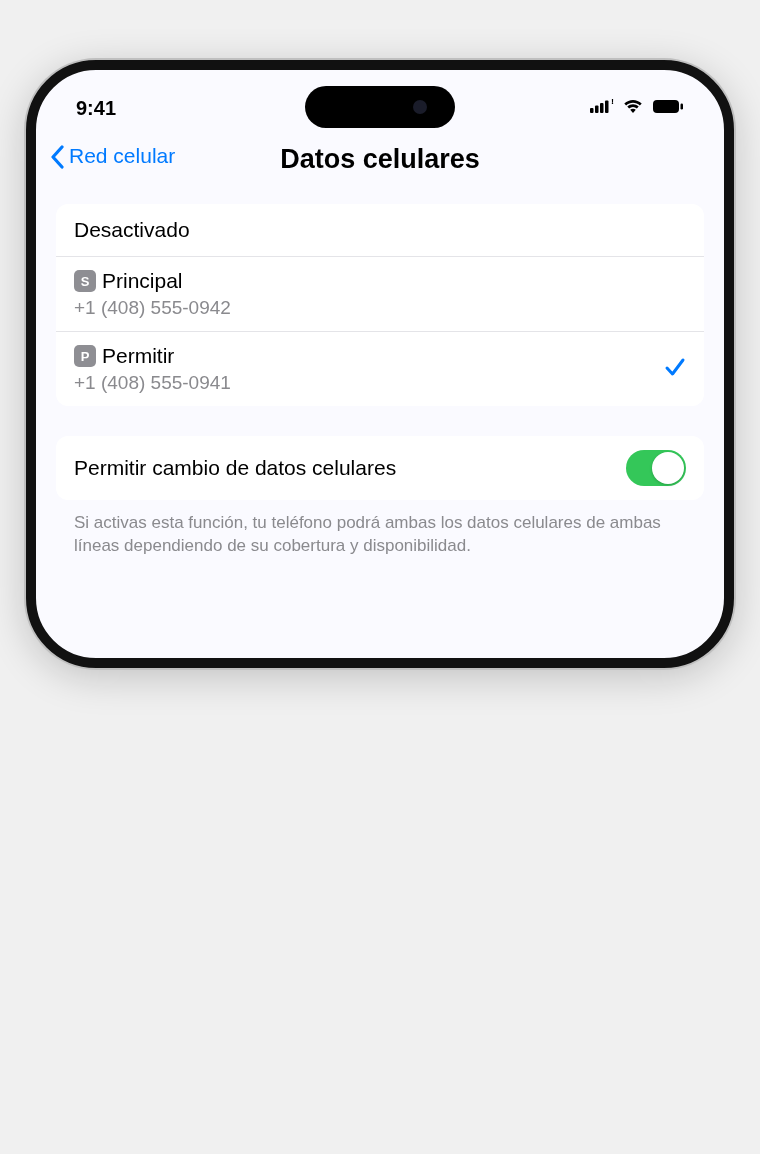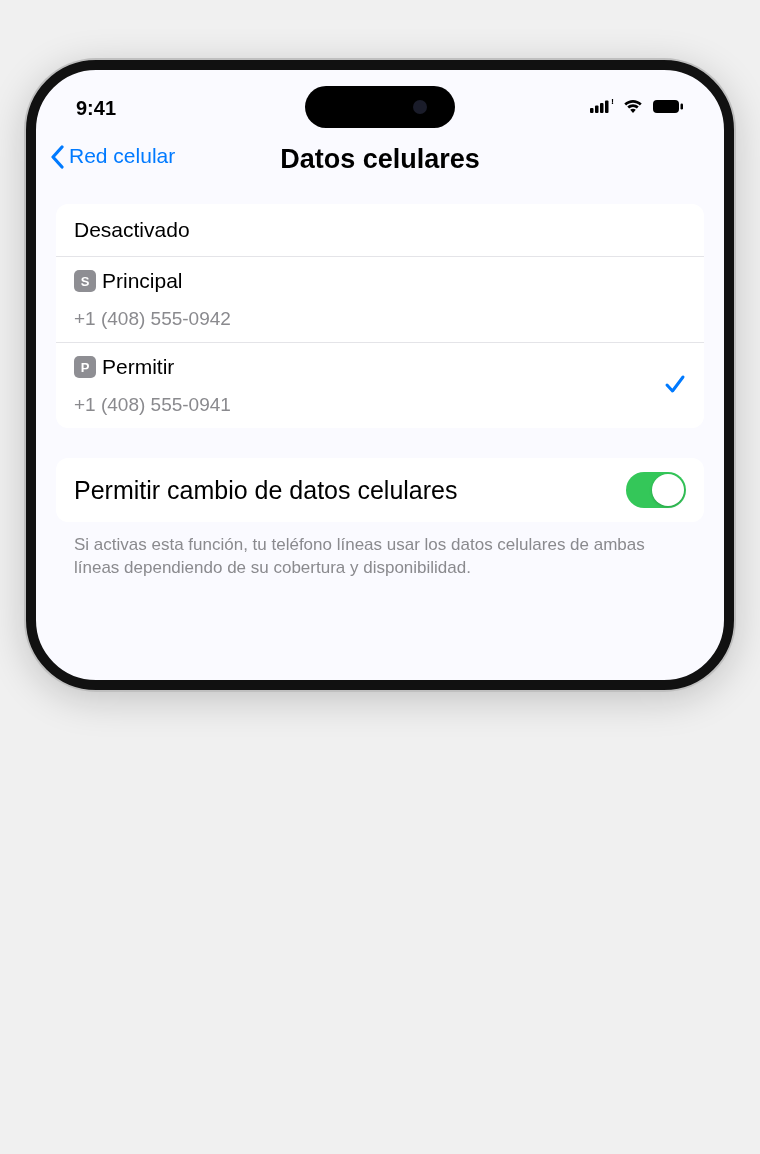--- a/index.html
+++ b/index.html
@@ -118,29 +118,29 @@
       background: #8e8e93;
       border-radius: 5px;
       display: flex;
       align-items: center;
       justify-content: center;
       color: #fff;
       font-size: 13px;
       font-weight: 700;
     }
     .line-name { font-size: 21px; color: #000; }
-    .line-number { font-size: 19px; color: #8a8a8e; margin-top: 15px; }
+    .line-number { font-size: 19px; color: #8a8a8e; margin-top: 4px; }
     .check-icon { color: #007aff; }
     .switch-row {
       padding: 14px 18px;
       display: flex;
       align-items: center;
       justify-content: space-between;
     }
-    .switch-label { font-size: 25px; color: #000; }
+    .switch-label { font-size: 21px; color: #000; }
     .switch {
       width: 60px;
       height: 36px;
       background: #34c759;
       border-radius: 18px;
       position: relative;
       cursor: pointer;
     }
     .switch::after {
       content: "";
@@ -237,16 +237,16 @@
       </div>
     </div>
 
     <div class="group">
       <div class="switch-row">
         <div class="switch-label">Permitir cambio de datos celulares</div>
         <div class="switch"></div>
       </div>
     </div>
 
-    <div class="footer-text">Si activas esta función, tu teléfono líneas usar los datos celulares de ambas líneas dependiendo de su cobertura y disponibilidad.</div>
+    <div class="footer-text">Si activas esta función, tu teléfono podrá ambas los datos celulares de ambas líneas dependiendo de su cobertura y disponibilidad.</div>
 
   </div>
 </div>
 
 </body></html>

